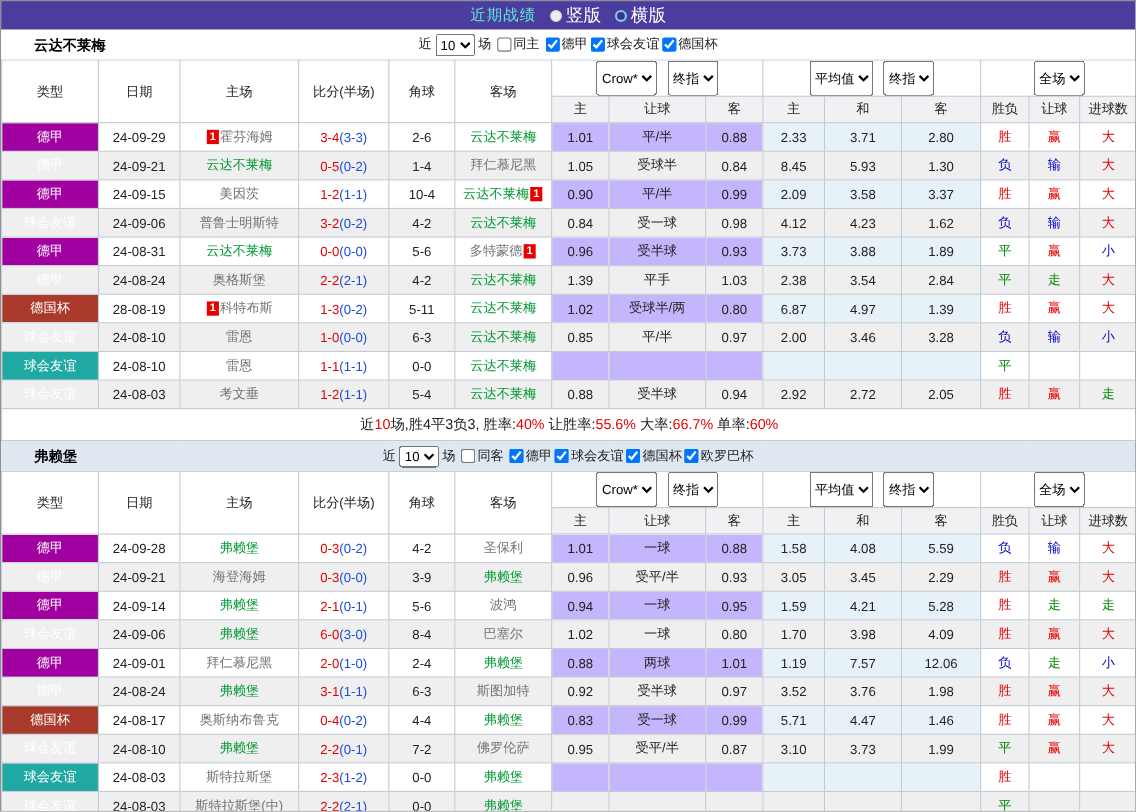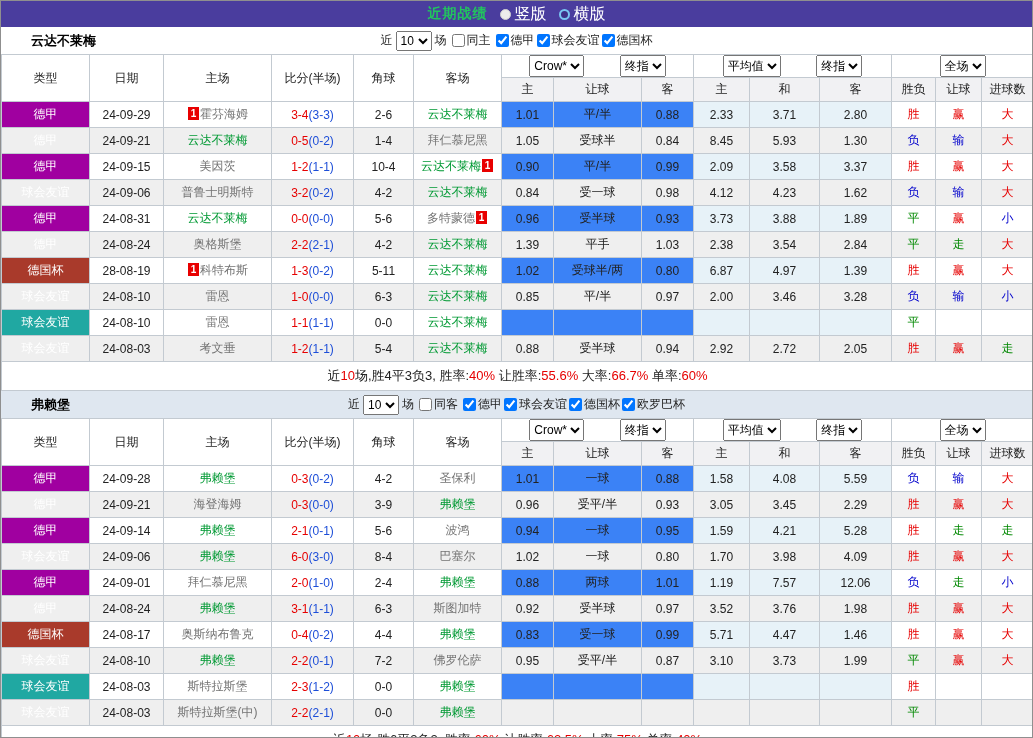--- a/index.html
+++ b/index.html
@@ -1,40 +1,40 @@
 <!DOCTYPE html>
 <html><head>
 <meta charset="utf-8">
 <style>
   *{box-sizing:border-box;}
   html,body{margin:0;padding:0;background:#fff;}
   body{font-family:"Liberation Sans","DejaVu Sans",sans-serif;}
   .page{width:1033px;height:738px;border:1px solid #8f8f8f;background:#fff;overflow:hidden;}
   .titlebar{height:26px;background:#4a3d9e;display:flex;align-items:center;justify-content:center;gap:12px;}
-  .title{color:#22c55e;font-weight:bold;font-size:14px;letter-spacing:1px;text-align:right;}
+  .title{color:#5eead4;font-weight:normal;font-size:14px;letter-spacing:1px;text-align:right;}
   .vopt{display:flex;align-items:center;gap:4px;color:#fff;font-size:16px;cursor:pointer;}
   .rdot{width:11px;height:11px;border-radius:50%;display:inline-block;}
   .rdot.on{background:#ececec;border:1px solid #cfcfcf;}
   .rdot.off{width:11px;height:11px;background:#3e3287;border:2px solid #79c7f2;}
   .section-bar{height:27px;position:relative;display:flex;align-items:center;font-size:12px;background:#fff;}
   .section-bar.altbg{background:#dfe7f0;}
   .team-title{position:absolute;left:30px;font-weight:bold;font-size:13px;color:#000;}
   .filters{margin:0 auto;display:flex;align-items:center;gap:3px;color:#222;}
   .filters select{font-size:12px;height:20px;}
   .lg-check{display:inline-flex;align-items:center;gap:1px;cursor:pointer;}
   .lg-check input{margin:0 1px 0 2px;}
   .leagues{display:inline-flex;align-items:center;}
   .grid{border-collapse:collapse;width:1032px;table-layout:fixed;font-size:12px;text-align:center;color:#222;}
   .grid td{border:1px solid #c3cad1;height:26px;padding:0 1px;overflow:hidden;white-space:nowrap;}
   .grid tr.drow td{height:22px;background:#fff;}
-  .selcell select{font-size:12px;margin:0 16px;height:22px;max-width:95%;}
+  .selcell select{font-size:12px;margin:0 3px;height:32px;max-width:95%;}
   .grid td.hcell{background:#f1f1f3;}
   .grid tr.lrow td{background:#f1f1f3;height:24px;}
   .grid tr.alt td{background:#efefef;}
-  .grid td.od{background:#3b82f6;}
+  .grid td.od{background:#c4b5fd;}
   .grid td.av{background:#e7f2f8;}
   .grid td.dejia{background:#a000a0;color:#fff;}
   .grid td.youyi{background:#20a8a2;color:#fff;}
   .grid td.debei{background:#a93a2b;color:#fff;}
   .team{color:#737373;text-decoration:none;cursor:pointer;}
   .team.green{color:#009933;}
   .badge{display:inline-block;background:#e80000;color:#fff;font-size:10px;line-height:13px;width:11px;height:13px;font-weight:bold;margin:0 1px;vertical-align:1px;}
   .sc-f{color:#e60000;}
   .sc-h{color:#1d4ed8;}
   .c-r{color:#e60000;}

